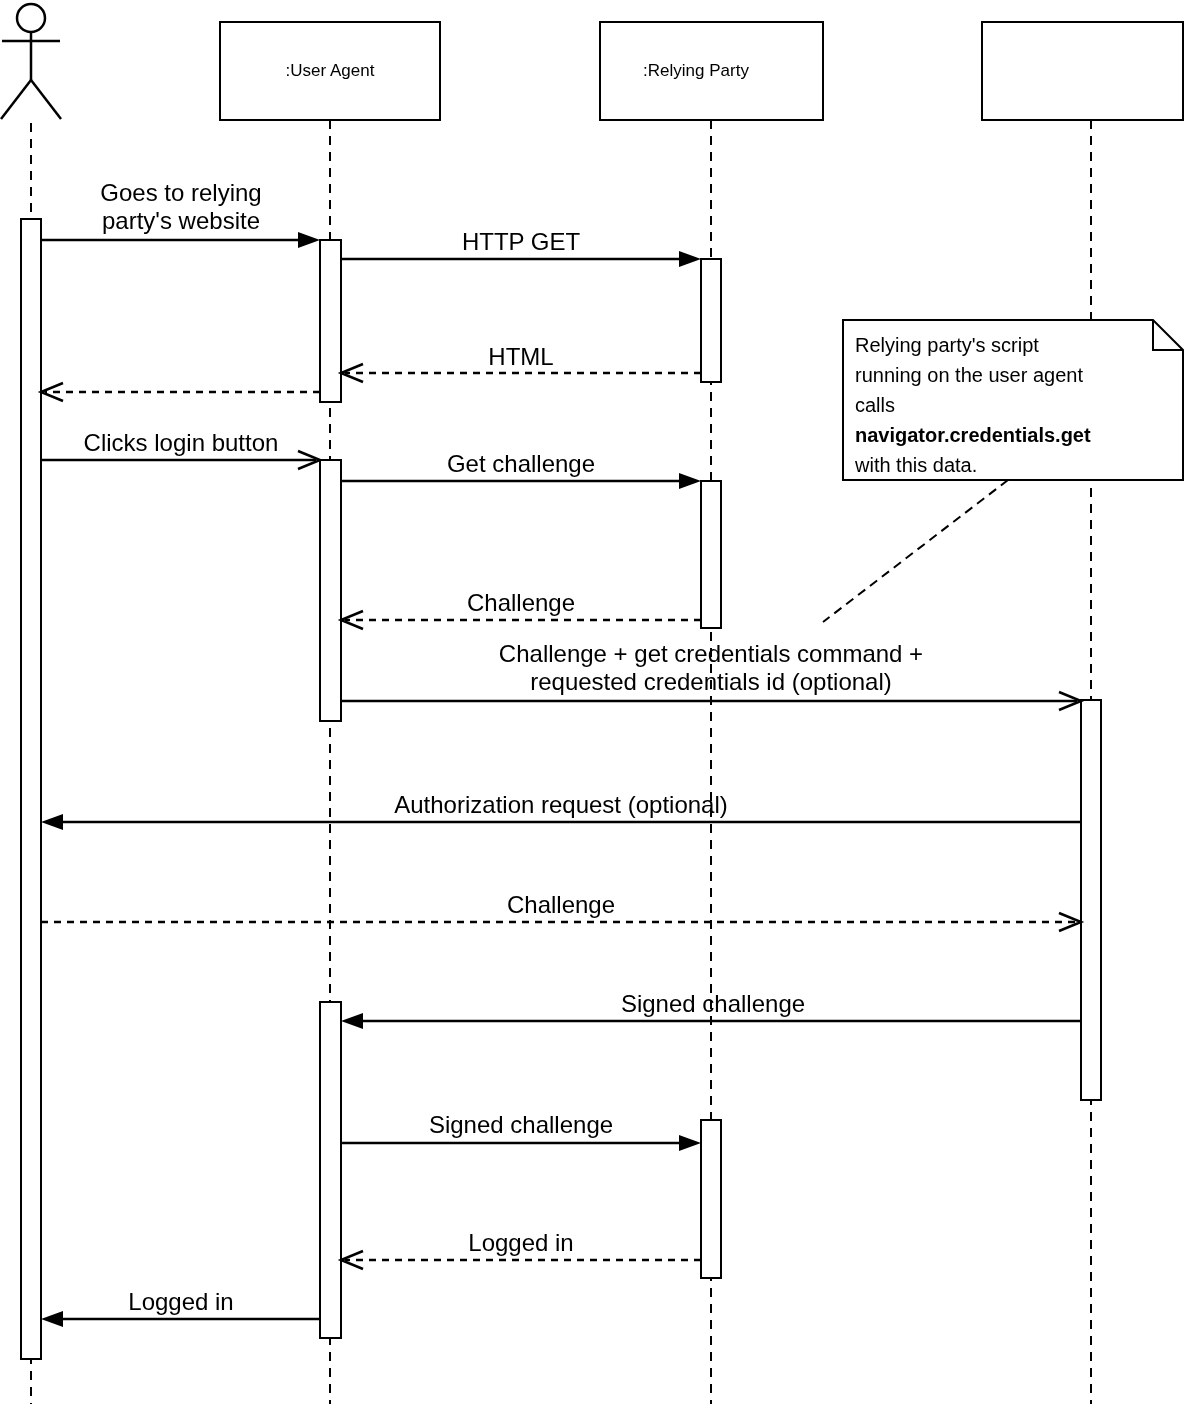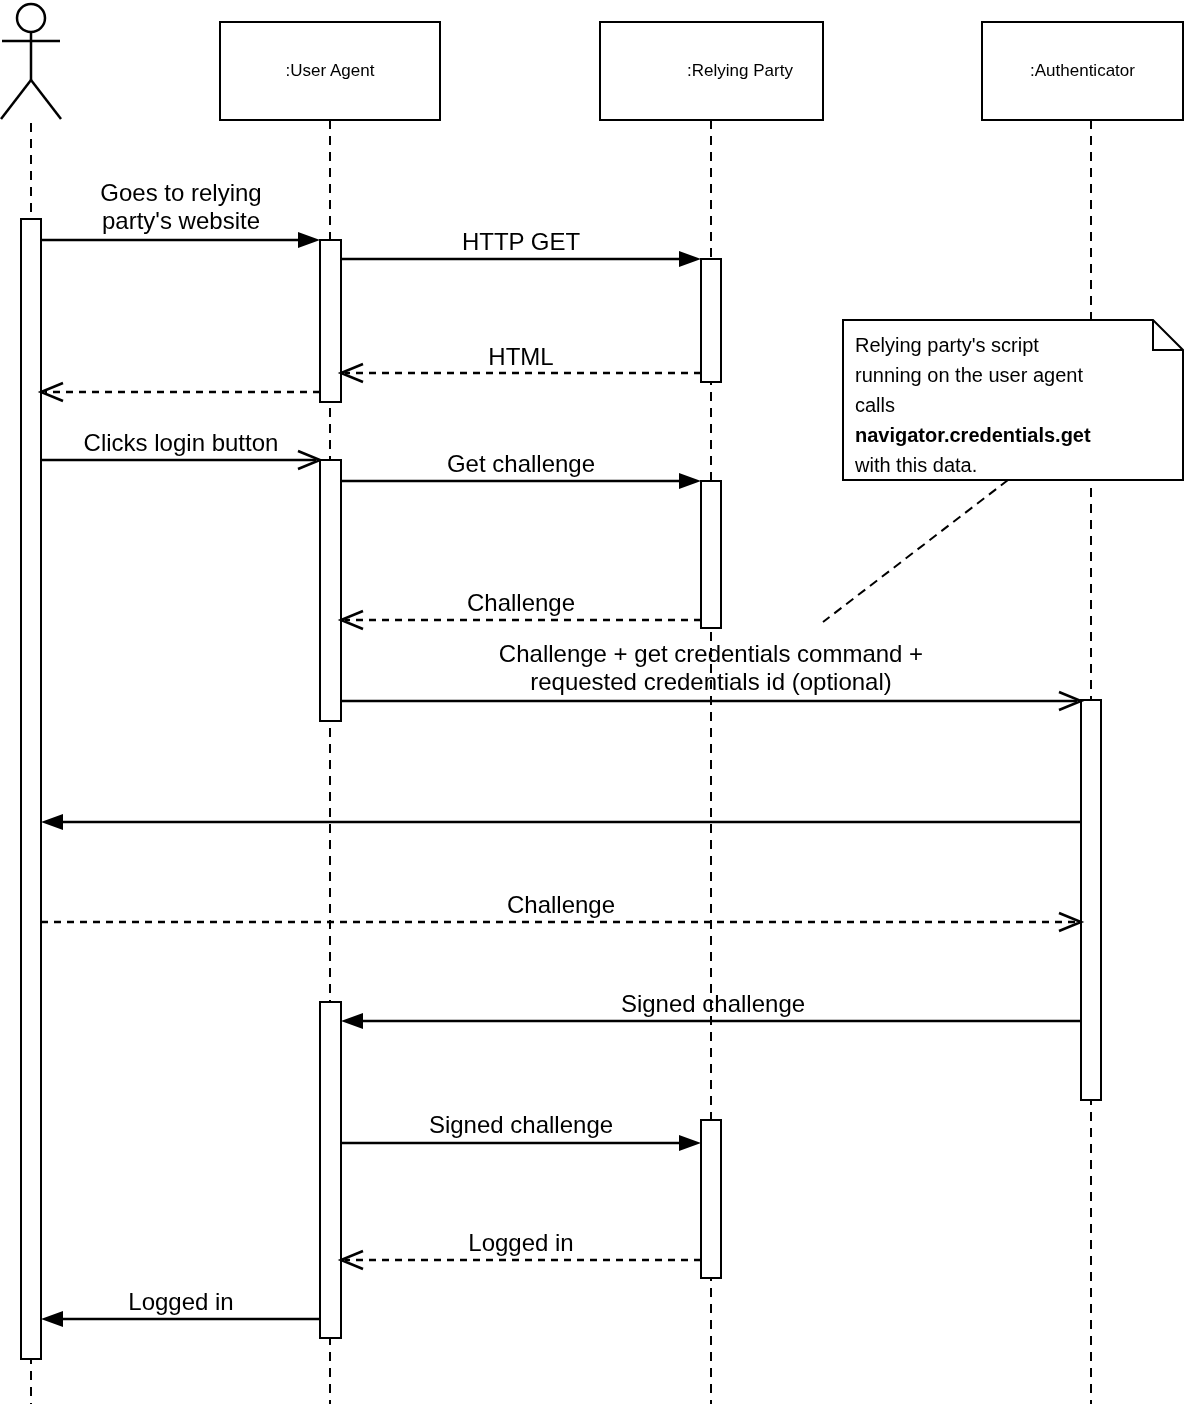--- a/index.html
+++ b/index.html
@@ -133,30 +133,30 @@
 
     <g>
       <polygon points="843,320 1153,320 1183,350 1183,480 843,480" fill="#fff" stroke="#000" stroke-width="2"></polygon>
       <polyline points="1153,320 1153,350 1183,350" fill="none" stroke="#000" stroke-width="2"></polyline>
     </g>
 
     <line x1="1008" y1="480" x2="823" y2="622" stroke="#000" stroke-width="2" stroke-dasharray="9,6"></line>
   </svg>
 
   <div class="box-label" style="left:220px;top:22px;width:220px;height:98px;">:User Agent</div>
-  <div class="box-label" style="left:600px;top:22px;width:192px;height:98px;padding-left:44px;">:Relying Party</div>
-  <div class="box-label" style="left:982px;top:22px;width:201px;height:98px;">:Authenticator</div>
+  <div class="box-label" style="left:600px;top:22px;width:192px;height:98px;">:Relying Party</div>
 
   <div class="msg-label wrap w220" style="left:181px;top:179px;">Goes to relying party's website</div>
   <div class="msg-label" style="left:521px;top:228px;">HTTP GET</div>
   <div class="msg-label" style="left:521px;top:343px;">HTML</div>
   <div class="msg-label" style="left:181px;top:429px;">Clicks login button</div>
   <div class="msg-label" style="left:521px;top:450px;">Get challenge</div>
   <div class="msg-label" style="left:521px;top:589px;">Challenge</div>
   <div class="msg-label wrap w470" style="left:711px;top:640px;">Challenge + get credentials command + requested credentials id (optional)</div>
+  <div class="msg-label" style="left:561px;top:791px;">Authorization request (optional)</div>
   <div class="msg-label" style="left:561px;top:891px;">Challenge</div>
   <div class="msg-label" style="left:713px;top:990px;">Signed challenge</div>
   <div class="msg-label" style="left:521px;top:1111px;">Signed challenge</div>
   <div class="msg-label" style="left:521px;top:1229px;">Logged in</div>
   <div class="msg-label" style="left:181px;top:1288px;">Logged in</div>
 
   <div id="note-text">
     <span class="note-line">Relying party's script</span>
     <span class="note-line">running on the user agent</span>
     <span class="note-line">calls</span>

